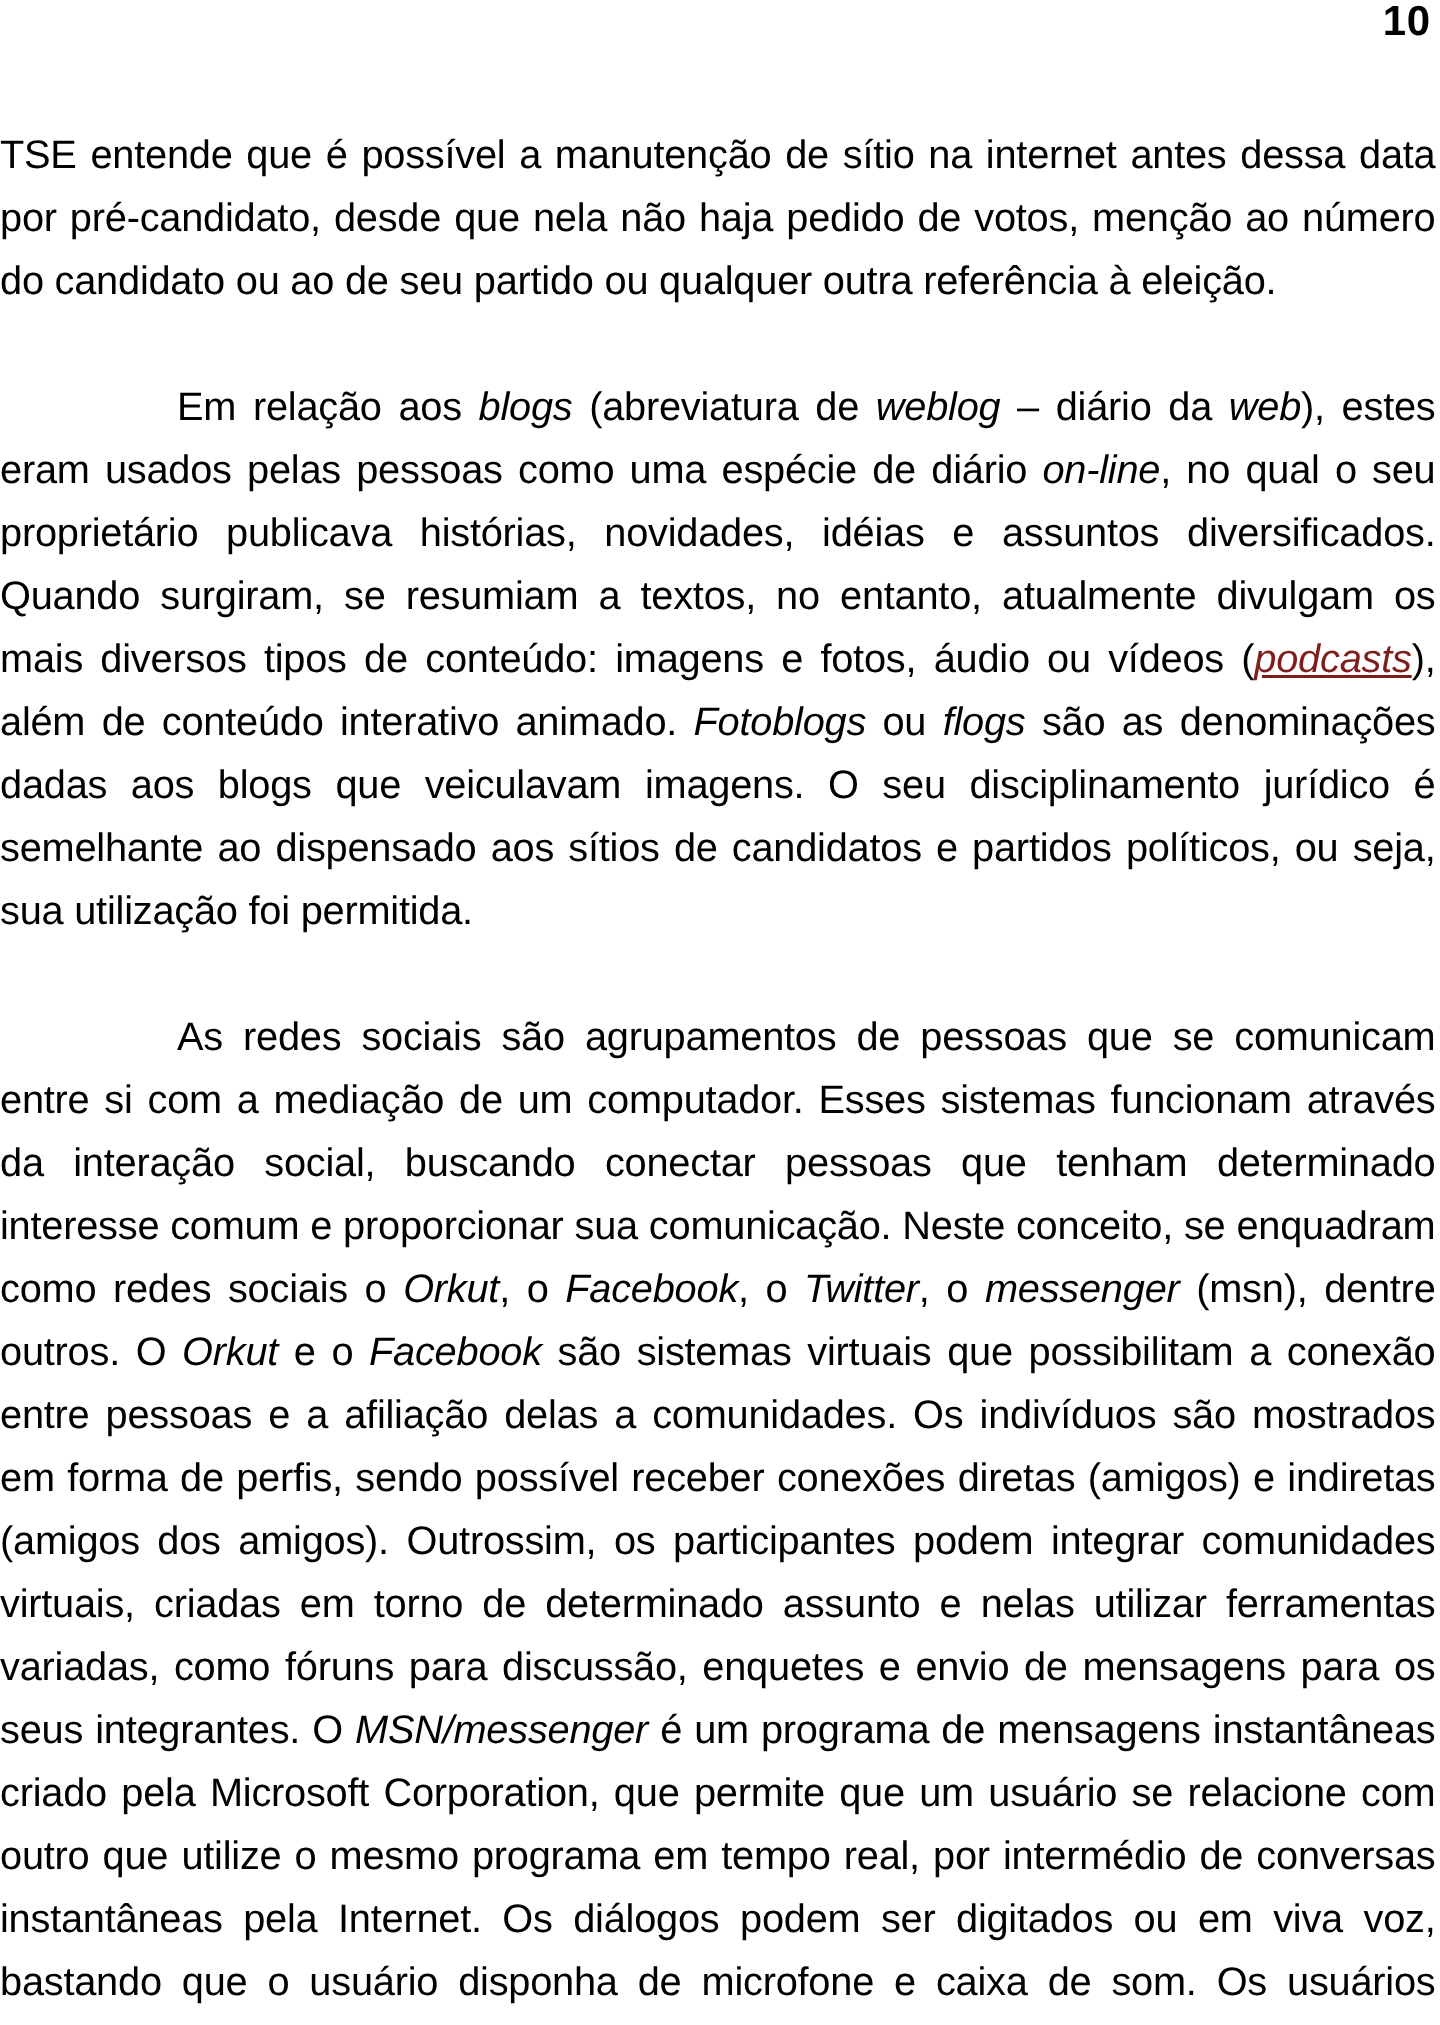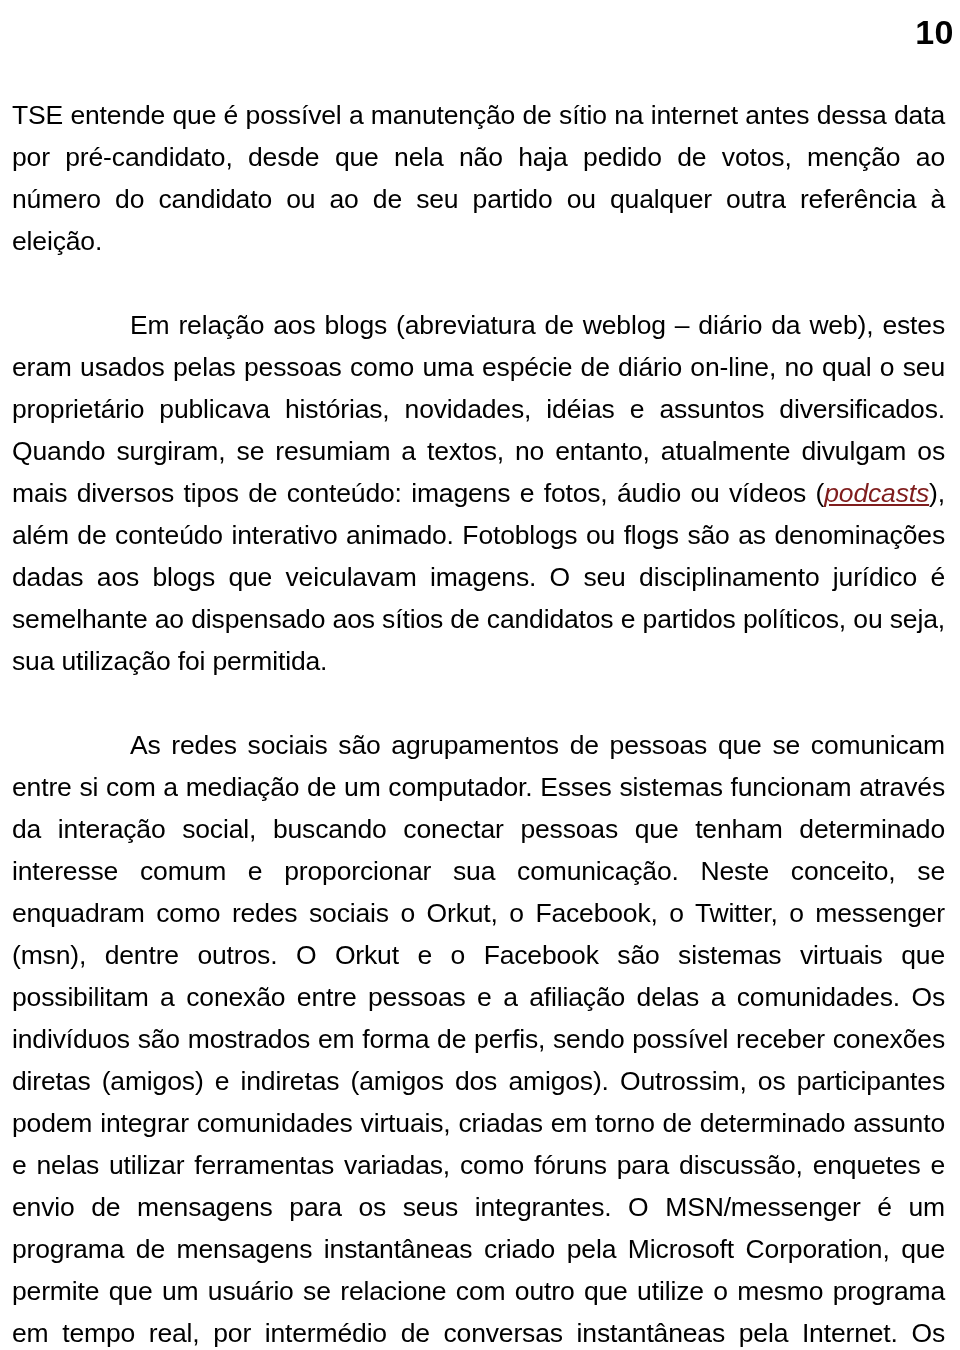--- a/index.html
+++ b/index.html
@@ -18,50 +18,51 @@
   .page {
     position: relative;
     width: 960px;
     height: 1350px;
     box-sizing: border-box;
     padding: 0;
     background: #ffffff;
   }
   .page-number {
     position: absolute;
-    top: 15px;
+    top: 0;
     right: 6px;
-    font-size: 34px;
+    font-size: 28px;
     font-weight: bold;
     line-height: 1;
     letter-spacing: 0.5px;
   }
   .body-area {
     position: absolute;
     top: 82px;
     left: 0px;
     width: 957px;
   }
   p.para {
-    margin: 12px;
+    margin: 0;
     font-size: 26.5px;
     line-height: 42px;
     text-align: justify;
     text-justify: inter-word;
     letter-spacing: -0.15px;
     word-spacing: 0px;
     hyphens: none;
   }
   p.indent {
     text-indent: 118px;
   }
   p.gap-before {
     margin-top: 42px;
   }
   .it {
+    font-style: italic;
   }
   a.doclink {
     color: #7f1d1d;
     font-style: italic;
     text-decoration: underline;
   }
   
   .para.clipped::after {
     content: "";
     display: inline-block;

